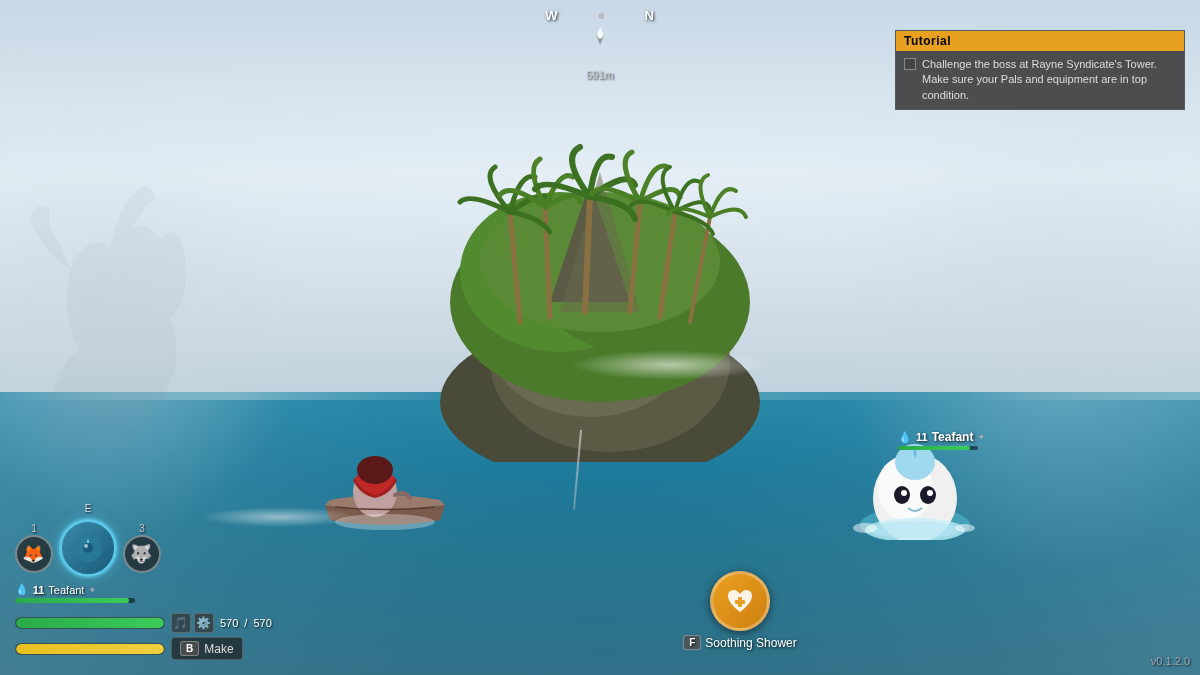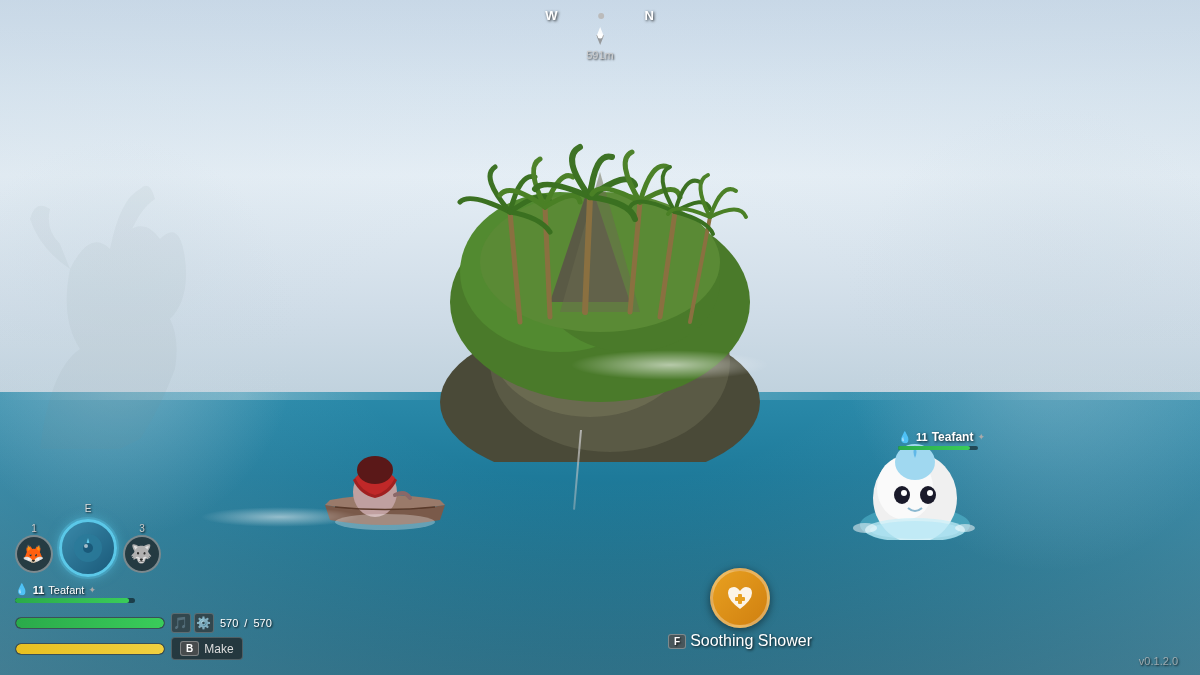--- a/index.html
+++ b/index.html
@@ -163,20 +163,21 @@
       font-size: 13px;
       font-weight: 600;
       text-shadow: 1px 1px 3px rgba(0,0,0,0.8);
       letter-spacing: 1px;
     }
 
     .compass-distance {
       color: #ccc;
       font-size: 11px;
       text-shadow: 1px 1px 2px rgba(0,0,0,0.8);
+      margin-top: 20px;
     }
 
     
     .tutorial-box {
       position: absolute;
       top: 30px;
       right: 15px;
       width: 290px;
       background: rgba(50,50,50,0.85);
       border: 1px solid rgba(100,100,100,0.5);
@@ -478,31 +479,31 @@
       border-radius: 3px;
       padding: 1px 5px;
       font-size: 10px;
       font-weight: 700;
       color: #fff;
       text-shadow: 1px 1px 2px rgba(0,0,0,0.9);
     }
 
     .action-label {
       color: #fff;
-      font-size: 16px;
+      font-size: 12px;
       text-shadow: 1px 1px 3px rgba(0,0,0,0.9);
       font-weight: 500;
       text-align: center;
     }
 
     
     .version-label {
       position: absolute;
       bottom: 8px;
-      right: 22px;
+      right: 10px;
       color: rgba(200,200,200,0.7);
       font-size: 11px;
       text-shadow: 1px 1px 2px rgba(0,0,0,0.8);
     }
 
     
     .tealant-nametag {
       position: absolute;
       bottom: 225px;
       right: 215px;
@@ -711,20 +712,30 @@
     </div>
 
     <svg width="22" height="22" viewBox="0 0 22 22">
       <polygon points="11,2 15,12 11,10 7,12" fill="white" opacity="0.9"></polygon>
       <polygon points="11,20 7,10 11,12 15,10" fill="#888" opacity="0.8"></polygon>
       <circle cx="11" cy="11" r="2.5" fill="white"></circle>
     </svg>
     <span class="compass-distance">591m</span>
   </div>
 
+  <div class="tutorial-box">
+    <div class="tutorial-header">Tutorial</div>
+    <div class="tutorial-body">
+      <div class="tutorial-checkbox"></div>
+      <div class="tutorial-text">
+        <div>Challenge the boss at Rayne Syndicate's Tower.</div>
+        <div>Make sure your Pals and equipment are in top condition.</div>
+      </div>
+    </div>
+  </div>
 
   <div class="bottom-hud">
 
     <div class="left-hud">
 
       <div class="pal-slots">
 
         <div class="pal-slot">
           <span class="pal-slot-number">1</span>
           <div class="pal-slot-icon">

